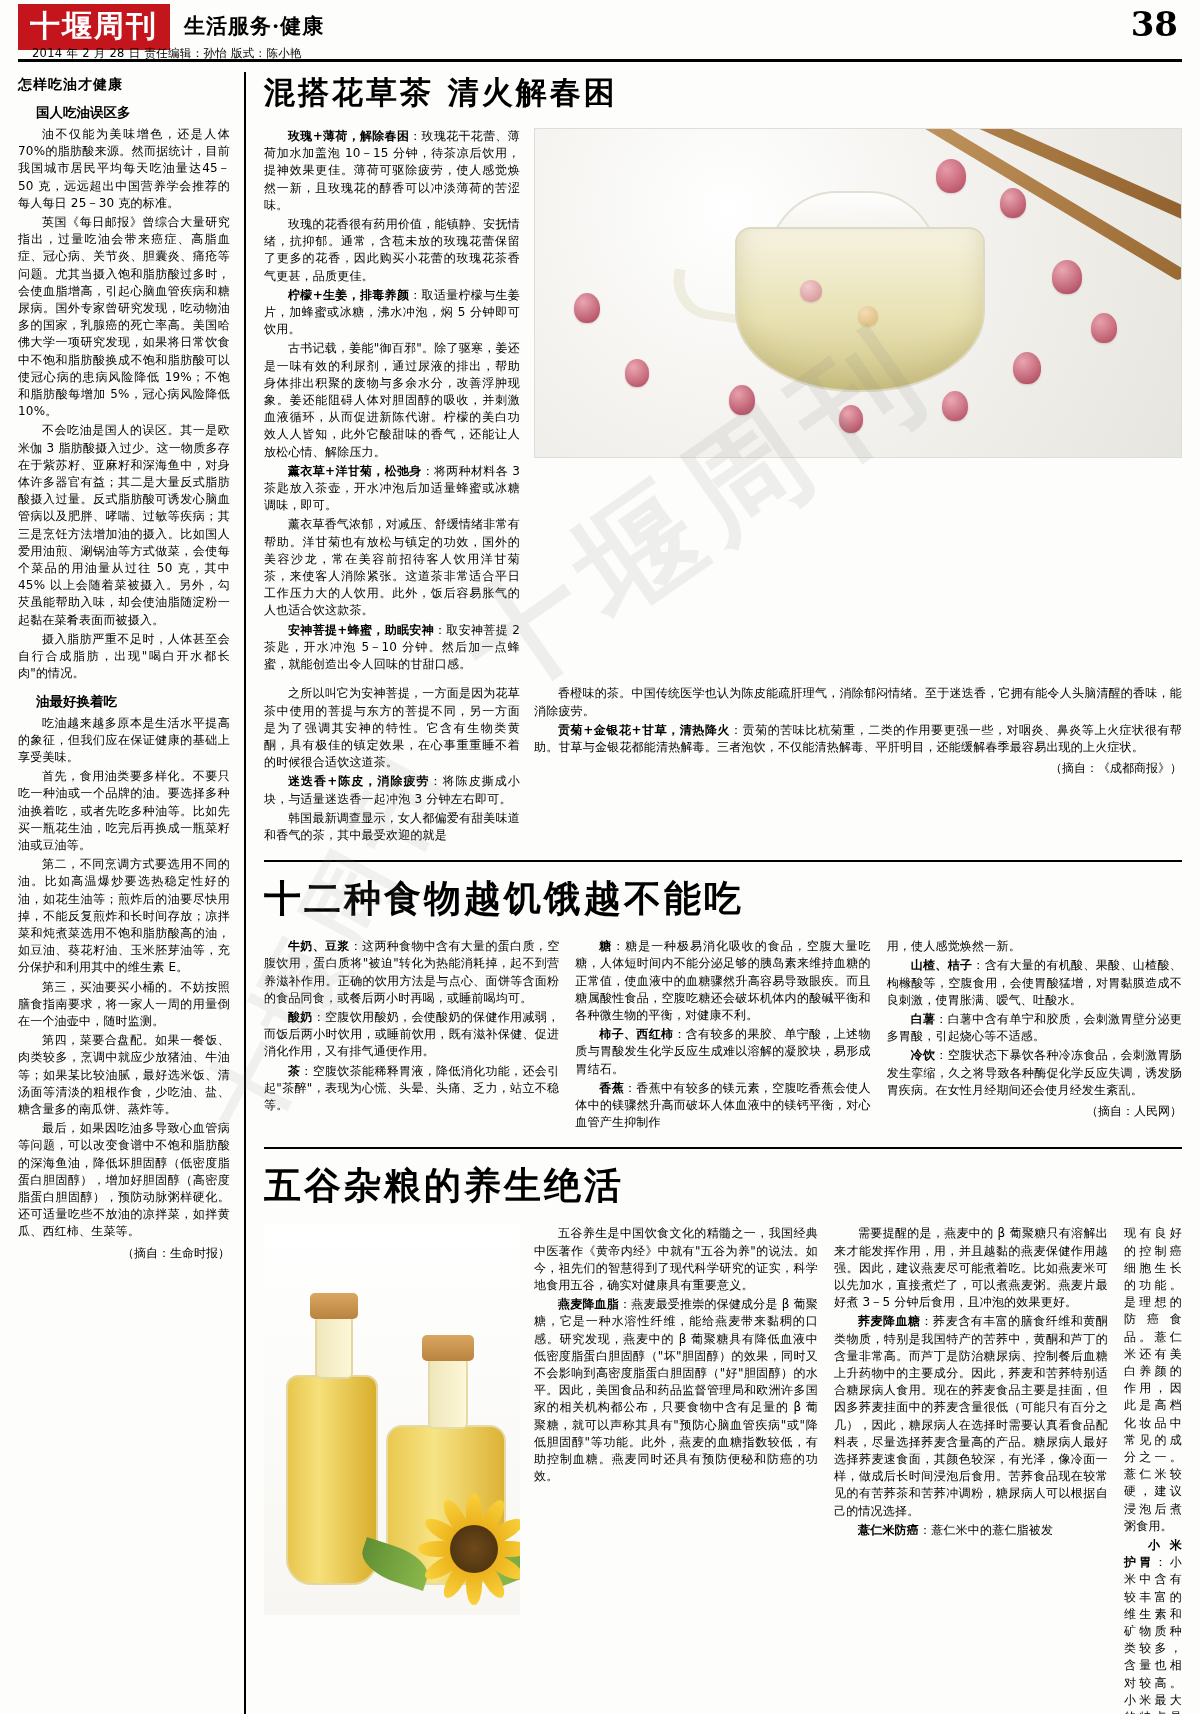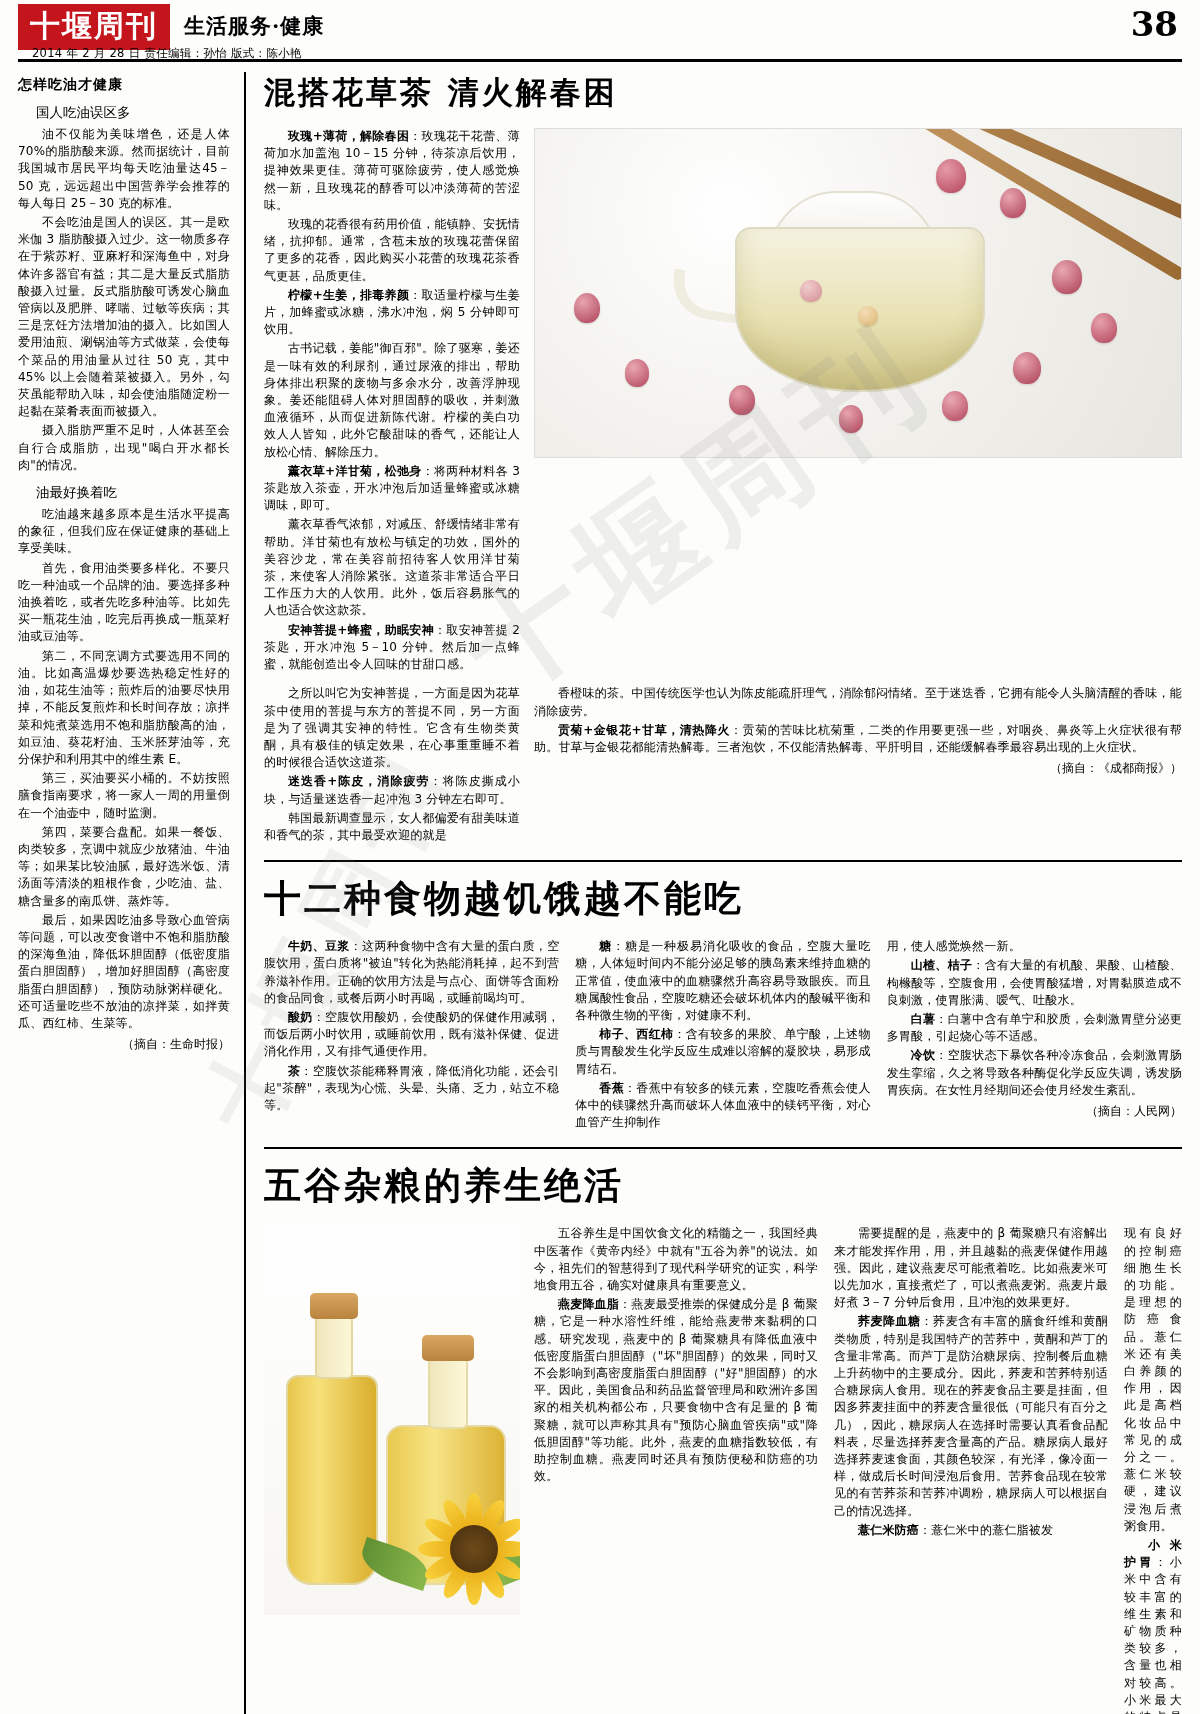--- a/index.html
+++ b/index.html
@@ -63,21 +63,21 @@
 
   h2.sec-title {
     font-family:"DejaVu Serif", serif;
     font-weight:bold;
     font-size:14px;
     margin:4px 0 10px 0;
     letter-spacing:1px;
   }
   h3.sub-title {
     font-family:"DejaVu Serif", serif;
-    font-weight:normal;
+    font-weight:bold;
     font-size:13.5px;
     margin:10px 0 4px 0;
     text-indent:18px;
   }
   p.para {
     font-size:12px;
     line-height:17.2px;
     margin:0 0 2px 0;
     text-align:justify;
     text-indent:24px;
@@ -270,20 +270,21 @@
   <div class="watermark">十堰周刊</div>
   <div class="watermark2">十堰周刊</div>
 
   <div class="body-wrap">
 
     <div class="left-col">
       <h2 class="sec-title">怎样吃油才健康</h2>
 
       <h3 class="sub-title">国人吃油误区多</h3>
       <p class="para">油不仅能为美味增色，还是人体70%的脂肪酸来源。然而据统计，目前我国城市居民平均每天吃油量达45－50 克，远远超出中国营养学会推荐的每人每日 25－30 克的标准。</p>
+      <p class="para">英国《每日邮报》曾综合大量研究指出，过量吃油会带来癌症、高脂血症、冠心病、关节炎、胆囊炎、痛疮等问题。尤其当摄入饱和脂肪酸过多时，会使血脂增高，引起心脑血管疾病和糖尿病。国外专家曾研究发现，吃动物油多的国家，乳腺癌的死亡率高。美国哈佛大学一项研究发现，如果将日常饮食中不饱和脂肪酸换成不饱和脂肪酸可以使冠心病的患病风险降低 19%；不饱和脂肪酸每增加 5%，冠心病风险降低 10%。</p>
       <p class="para">不会吃油是国人的误区。其一是欧米伽 3 脂肪酸摄入过少。这一物质多存在于紫苏籽、亚麻籽和深海鱼中，对身体许多器官有益；其二是大量反式脂肪酸摄入过量。反式脂肪酸可诱发心脑血管病以及肥胖、哮喘、过敏等疾病；其三是烹饪方法增加油的摄入。比如国人爱用油煎、涮锅油等方式做菜，会使每个菜品的用油量从过往 50 克，其中 45% 以上会随着菜被摄入。另外，勾芡虽能帮助入味，却会使油脂随淀粉一起黏在菜肴表面而被摄入。</p>
       <p class="para">摄入脂肪严重不足时，人体甚至会自行合成脂肪，出现"喝白开水都长肉"的情况。</p>
 
       <h3 class="sub-title">油最好换着吃</h3>
       <p class="para">吃油越来越多原本是生活水平提高的象征，但我们应在保证健康的基础上享受美味。</p>
       <p class="para">首先，食用油类要多样化。不要只吃一种油或一个品牌的油。要选择多种油换着吃，或者先吃多种油等。比如先买一瓶花生油，吃完后再换成一瓶菜籽油或豆油等。</p>
       <p class="para">第二，不同烹调方式要选用不同的油。比如高温爆炒要选热稳定性好的油，如花生油等；煎炸后的油要尽快用掉，不能反复煎炸和长时间存放；凉拌菜和炖煮菜选用不饱和脂肪酸高的油，如豆油、葵花籽油、玉米胚芽油等，充分保护和利用其中的维生素 E。</p>
       <p class="para">第三，买油要买小桶的。不妨按照膳食指南要求，将一家人一周的用量倒在一个油壶中，随时监测。</p>
       <p class="para">第四，菜要合盘配。如果一餐饭、肉类较多，烹调中就应少放猪油、牛油等；如果某比较油腻，最好选米饭、清汤面等清淡的粗根作食，少吃油、盐、糖含量多的南瓜饼、蒸炸等。</p>
       <p class="para">最后，如果因吃油多导致心血管病等问题，可以改变食谱中不饱和脂肪酸的深海鱼油，降低坏胆固醇（低密度脂蛋白胆固醇），增加好胆固醇（高密度脂蛋白胆固醇），预防动脉粥样硬化。还可适量吃些不放油的凉拌菜，如拌黄瓜、西红柿、生菜等。</p>
@@ -403,21 +404,21 @@
               </div>
             </div>
           </div>
 
           <div class="art3-c2">
             <p class="para">五谷养生是中国饮食文化的精髓之一，我国经典中医著作《黄帝内经》中就有"五谷为养"的说法。如今，祖先们的智慧得到了现代科学研究的证实，科学地食用五谷，确实对健康具有重要意义。</p>
             <p class="para"><b>燕麦降血脂</b><span>：燕麦最受推崇的保健成分是 β 葡聚糖，它是一种水溶性纤维，能给燕麦带来黏稠的口感。研究发现，燕麦中的 β 葡聚糖具有降低血液中低密度脂蛋白胆固醇（"坏"胆固醇）的效果，同时又不会影响到高密度脂蛋白胆固醇（"好"胆固醇）的水平。因此，美国食品和药品监督管理局和欧洲许多国家的相关机构都公布，只要食物中含有足量的 β 葡聚糖，就可以声称其具有"预防心脑血管疾病"或"降低胆固醇"等功能。此外，燕麦的血糖指数较低，有助控制血糖。燕麦同时还具有预防便秘和防癌的功效。</span></p>
           </div>
 
           <div class="art3-c3">
-            <p class="para">需要提醒的是，燕麦中的 β 葡聚糖只有溶解出来才能发挥作用，用，并且越黏的燕麦保健作用越强。因此，建议燕麦尽可能煮着吃。比如燕麦米可以先加水，直接煮烂了，可以煮燕麦粥。燕麦片最好煮 3－7 分钟后食用，且冲泡的效果更好。</p>
+            <p class="para">需要提醒的是，燕麦中的 β 葡聚糖只有溶解出来才能发挥作用，用，并且越黏的燕麦保健作用越强。因此，建议燕麦尽可能煮着吃。比如燕麦米可以先加水，直接煮烂了，可以煮燕麦粥。燕麦片最好煮 3－5 分钟后食用，且冲泡的效果更好。</p>
             <p class="para"><b>荞麦降血糖</b><span>：荞麦含有丰富的膳食纤维和黄酮类物质，特别是我国特产的苦荞中，黄酮和芦丁的含量非常高。而芦丁是防治糖尿病、控制餐后血糖上升药物中的主要成分。因此，荞麦和苦荞特别适合糖尿病人食用。现在的荞麦食品主要是挂面，但因多荞麦挂面中的荞麦含量很低（可能只有百分之几），因此，糖尿病人在选择时需要认真看食品配料表，尽量选择荞麦含量高的产品。糖尿病人最好选择荞麦速食面，其颜色较深，有光泽，像冷面一样，做成后长时间浸泡后食用。苦荞食品现在较常见的有苦荞茶和苦荞冲调粉，糖尿病人可以根据自己的情况选择。</span></p>
             <p class="para"><b>薏仁米防癌</b><span>：薏仁米中的薏仁脂被发</span></p>
           </div>
 
           <div class="art3-c4">
             <p class="para noind">现有良好的控制癌细胞生长的功能。是理想的防癌食品。薏仁米还有美白养颜的作用，因此是高档化妆品中常见的成分之一。薏仁米较硬，建议浸泡后煮粥食用。</p>
             <p class="para"><b>小米护胃</b><span>：小米中含有较丰富的维生素和矿物质种类较多，含量也相对较高。小米最大的特点是容易消化吸收，所以不会给胃带来很大负担，因此，有小米护胃的说法。小米不但可以用来煮粥，还可以和大米一起蒸成"二米饭"。</span></p>
 
           </div>
         </div>

